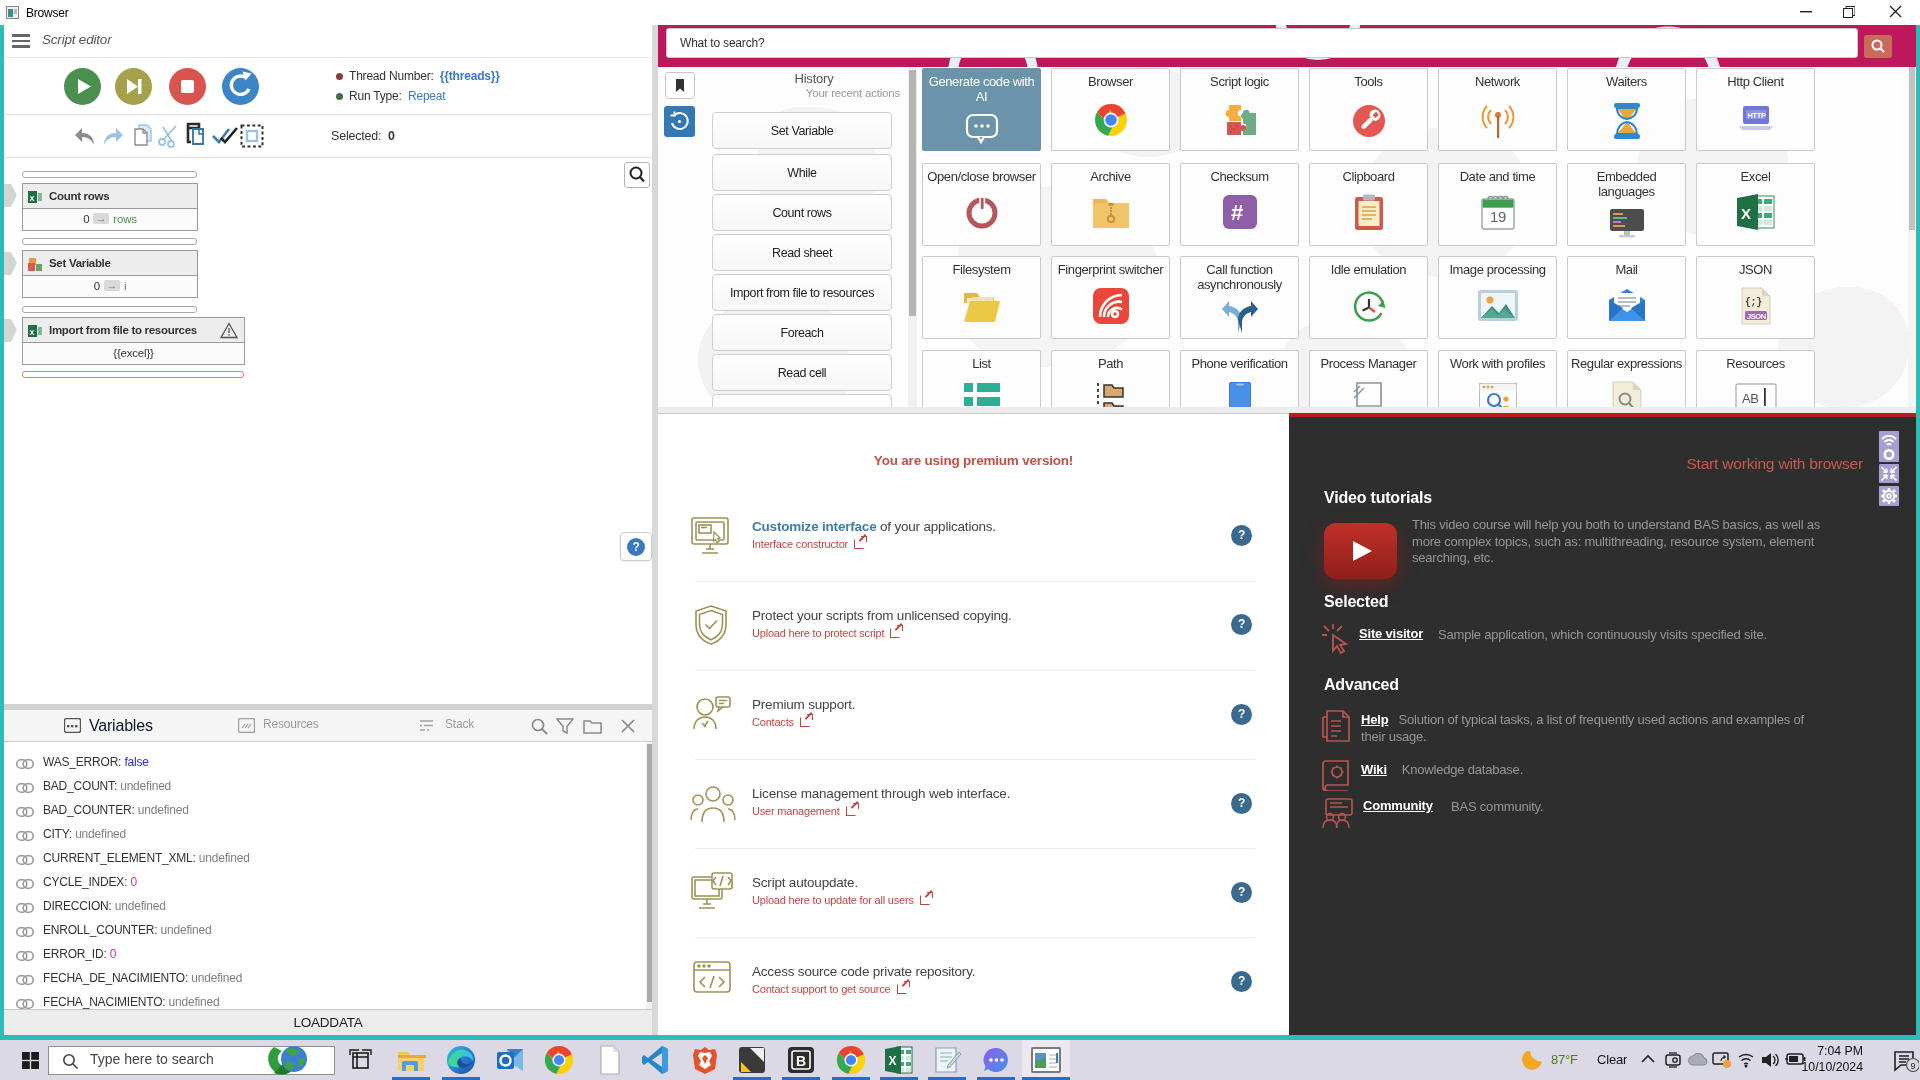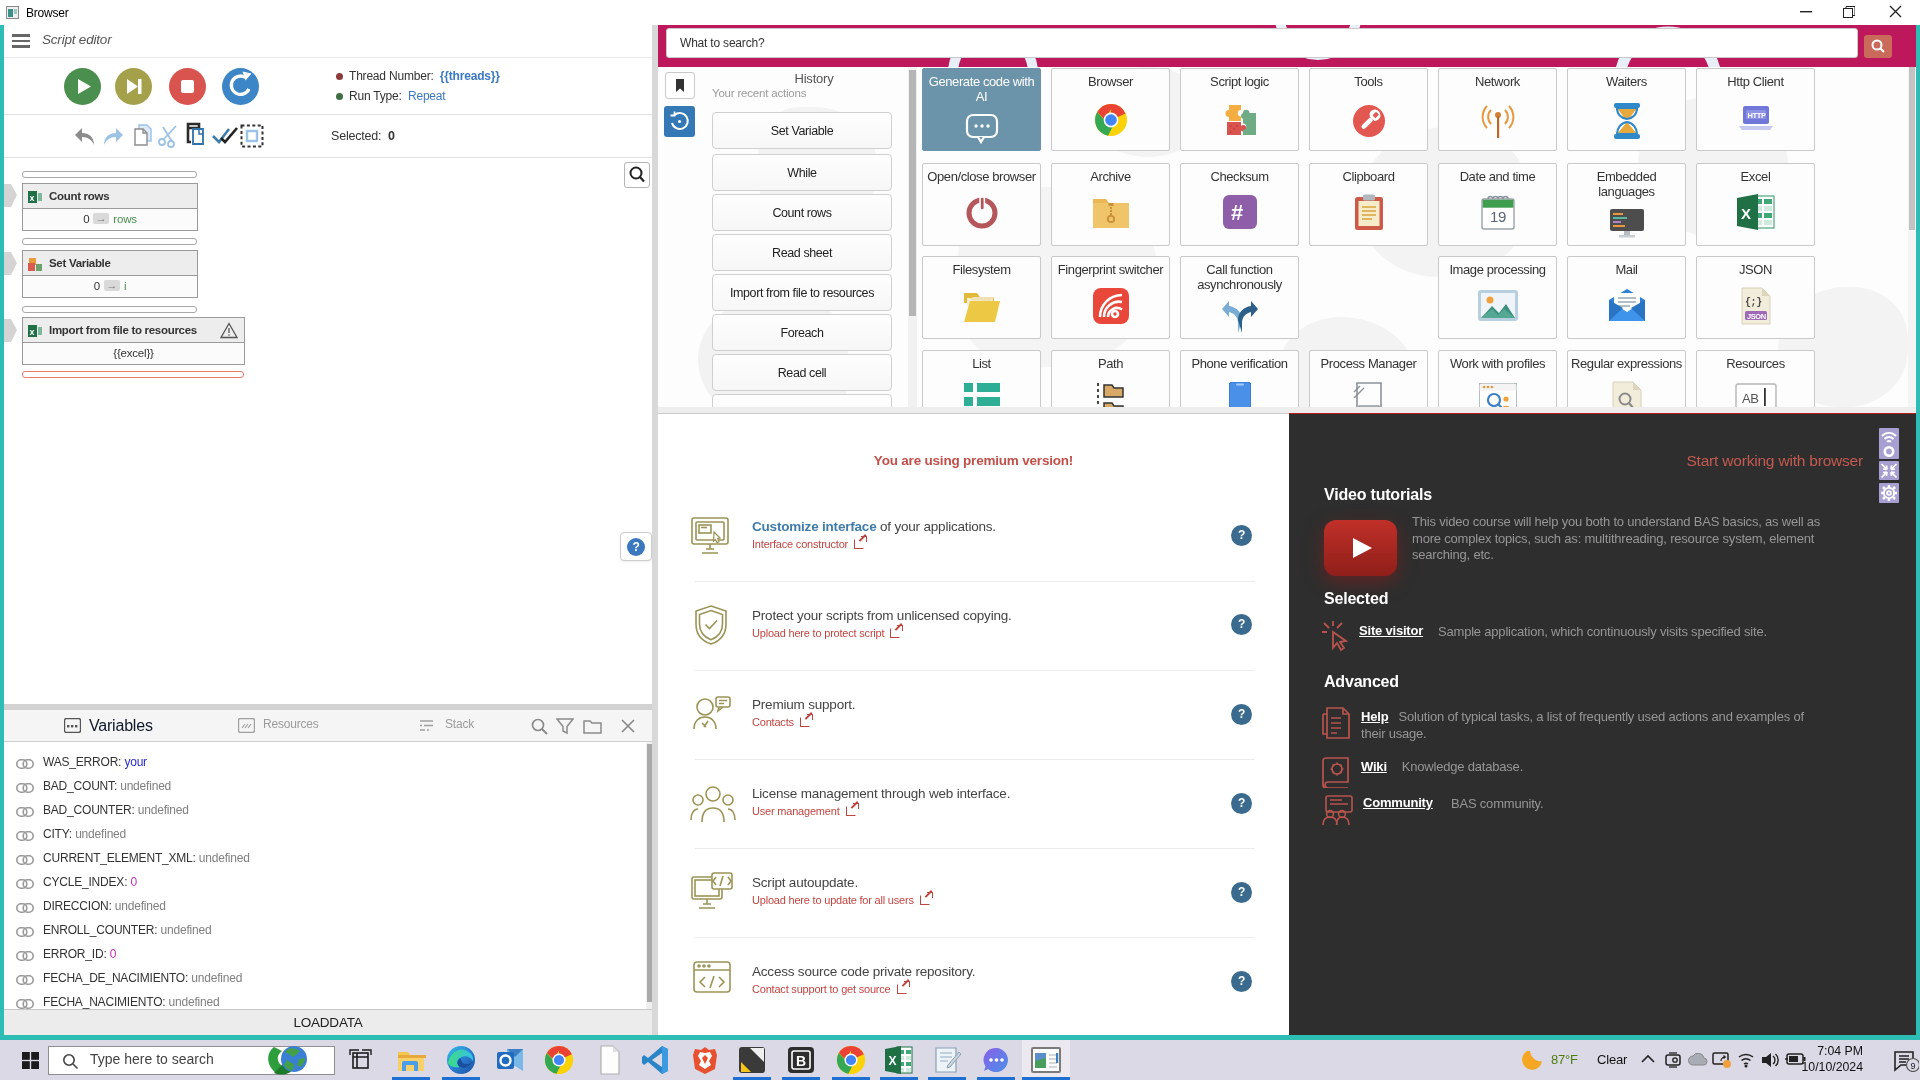--- a/index.html
+++ b/index.html
@@ -50,21 +50,21 @@
 #gridscroll { left:1908px; top:67px; width:8px; height:340px; background:#f4f4f4; }
 #gridscroll .thumb { position:absolute; left:1px; top:0; width:6px; height:163px; background:#c2c2c2; }
 .histitem { position:absolute; left:54px; width:180px; height:37px; background:linear-gradient(#fefefe,#f7f7f7); border:1px solid #cfcfcf; border-radius:4px; text-align:center; font-size:12.5px; color:#222; display:flex; align-items:center; justify-content:center; white-space:nowrap; letter-spacing:-0.4px; }
 #histscroll { position:absolute; left:250px; top:0px; width:9px; height:340px; background:#f1f1f1; }
 #histscroll .thumb { position:absolute; left:1px; top:3px; width:7px; height:246px; background:#b5b5b5; }
 .card { position:absolute; width:119px; height:83px; background:#fdfdfd; border:1px solid #c9c9c9; border-radius:2px; text-align:center; font-size:13px; color:#333; padding-top:5px; line-height:15px; white-space:nowrap; letter-spacing:-0.4px; }
 .card.sel { background:#6b93a9; color:#fff; border-color:#6b93a9; }
 .cicon { position:absolute; left:0; right:0; margin:auto; }
 
 #premium { left:658px; top:413px; width:631px; height:622px; background:#fff; border-top:1px solid #ccc; }
-#darkpanel { left:1289px; top:413px; width:627px; height:622px; background:#2e2e2e; border-top:1px solid #b91c1c; }
+#darkpanel { left:1289px; top:413px; width:627px; height:622px; background:#2e2e2e; border-top:4px solid #b91c1c; }
 .prow-t { position:absolute; font-size:13.5px; color:#444; }
 .prow-t .bl { color:#3f7cab; font-weight:bold; }
 .prow-l { position:absolute; font-size:11px; font-weight:normal; color:#bf4540; }
 .qm { position:absolute; width:21px; height:21px; border-radius:50%; background:#3a6b8f; color:#fff; font-size:12px; font-weight:bold; text-align:center; line-height:21px; }
 .pdiv { position:absolute; left:695px; width:560px; height:1px; background:#ececec; }
 .extlink { display:inline-block; width:10px; height:10px; border:1.5px solid #bf4540; position:relative; margin-left:6px; vertical-align:-1px; border-top-color:#fff; border-right-color:#fff; }
 .extlink:after { content:""; position:absolute; right:-4px; top:-3px; width:9px; height:1.8px; background:#bf4540; transform:rotate(-45deg); } .extlink:before { content:""; position:absolute; right:-4px; top:-4px; width:5px; height:5px; border-top:1.8px solid #bf4540; border-right:1.8px solid #bf4540; }
 .dhead { position:absolute; font-size:16px; font-weight:bold; color:#fff; }
 .dtext { position:absolute; font-size:13px; color:#969696; line-height:16.5px; }
 .dlink { color:#fff; font-weight:bold; text-decoration:underline; font-size:13px; }
@@ -251,21 +251,21 @@
   <svg class="abs" style="left:616px;top:8px" width="16" height="16">
       <path d="M2 2 L14 14 M14 2 L2 14" stroke="#8a8a8a" stroke-width="1.7"></path>
     </svg>
 </div>
 <div class="abs" id="varlist">
   <div class="varrow" style="top:8px"><svg class="chain" width="18" height="10">
         <g fill="none" stroke="#999" stroke-width="1.6">
           <rect x="0.8" y="0.8" width="10" height="8.4" rx="4.2"></rect>
           <rect x="7.2" y="0.8" width="10" height="8.4" rx="4.2"></rect>
         </g>
-      </svg>WAS_ERROR: <span class="bl">your</span></div>
+      </svg>WAS_ERROR: <span class="bl">false</span></div>
   <div class="varrow" style="top:32px"><svg class="chain" width="18" height="10">
         <g fill="none" stroke="#999" stroke-width="1.6">
           <rect x="0.8" y="0.8" width="10" height="8.4" rx="4.2"></rect>
           <rect x="7.2" y="0.8" width="10" height="8.4" rx="4.2"></rect>
         </g>
       </svg>BAD_COUNT: <span class="un">undefined</span></div>
   <div class="varrow" style="top:56px"><svg class="chain" width="18" height="10">
         <g fill="none" stroke="#999" stroke-width="1.6">
           <rect x="0.8" y="0.8" width="10" height="8.4" rx="4.2"></rect>
           <rect x="7.2" y="0.8" width="10" height="8.4" rx="4.2"></rect>
@@ -364,21 +364,21 @@
   <div class="abs" style="left:6px;top:39px;width:31px;height:31px;background:#3478b6;border-radius:3px">
       <svg width="31" height="31">
         <g fill="none" stroke="#fff" stroke-width="2">
           <path d="M10.5 9 A8 8 0 1 1 8 17"></path>
           <path d="M10.5 5.5 v4 h-4" stroke-width="1.8"></path>
         </g>
         <circle cx="15.5" cy="15.5" r="1.6" fill="#fff"></circle>
       </svg>
     </div>
   <div class="abs" style="left:62px;top:4px;width:188px;text-align:center;font-size:13px;color:#555">History</div>
-  <div class="abs" style="left:54px;top:20px;width:188px;text-align:left;font-size:11.5px;color:#9b9b9b">Your recent actions</div>
+  <div class="abs" style="left:54px;top:20px;width:188px;text-align:right;font-size:11.5px;color:#9b9b9b">Your recent actions</div>
   <div class="histitem" style="top:45px">Set Variable</div>
   <div class="histitem" style="top:87px">While</div>
   <div class="histitem" style="top:127px">Count rows</div>
   <div class="histitem" style="top:167px">Read sheet</div>
   <div class="histitem" style="top:207px">Import from file to resources</div>
   <div class="histitem" style="top:247px">Foreach</div>
   <div class="histitem" style="top:287px">Read cell</div>
   <div class="histitem" style="top:327px">Delete</div>
   <div id="histscroll">
       <div class="thumb"></div>
@@ -545,20 +545,28 @@
           <path d="M11 29 a 15 15 0 0 1 18 -15"></path>
           <path d="M15 29 a 9 9 0 0 1 14 -7.5"></path>
           <circle cx="22" cy="26" r="3"></circle>
         </g>
       </svg>
   </div>
   <div class="card" style="left:522px;top:189px">Call function<br>asynchronously
     <svg class="cicon" style="top:44px" width="36" height="32">
         <path d="M16 32 v-10 c0 -7 -5 -10 -9 -11 v5 l-7 -8 l7 -8 v5 c8 1 13 7 13 14 z" fill="#7aadd4"></path>
         <path d="M20 32 v-10 c0 -7 5 -10 9 -11 v5 l7 -8 l-7 -8 v5 c-8 1 -13 7 -13 14 z" fill="#2c5f8a"></path>
+      </svg>
+  </div>
+  <div class="card" style="left:651px;top:189px">Idle emulation
+    <svg class="cicon" style="top:30px" width="38" height="38">
+        <path d="M31.5 26 a14 14 0 1 1 1.5 -8" fill="none" stroke="#3f9e4d" stroke-width="2.6"></path>
+        <path d="M33.5 13.5 l2 7.5 l-7.5 -2 z" fill="#3f9e4d"></path>
+        <path d="M19 12 v8.5 l-6.5 3" stroke="#333" stroke-width="2.2" fill="none"></path>
+        <path d="M19 20.5 l6 4.5" stroke="#d9534f" stroke-width="2.2"></path>
       </svg>
   </div>
   <div class="card" style="left:780px;top:189px">Image processing
     <svg class="cicon" style="top:33px" width="40" height="31">
         <rect width="40" height="31" rx="3" fill="#b8cfdf"></rect>
         <rect x="3" y="3" width="34" height="25" fill="#eef4f8"></rect>
         <circle cx="12" cy="10" r="3.5" fill="#f0a03c"></circle>
         <path d="M3 28 L14 16 L21 23 L28 14 L37 28 Z" fill="#3f8f7f"></path>
         <path d="M3 28 L14 19 L20 25 L26 19 L37 28 Z" fill="#55a893"></path>
       </svg>

